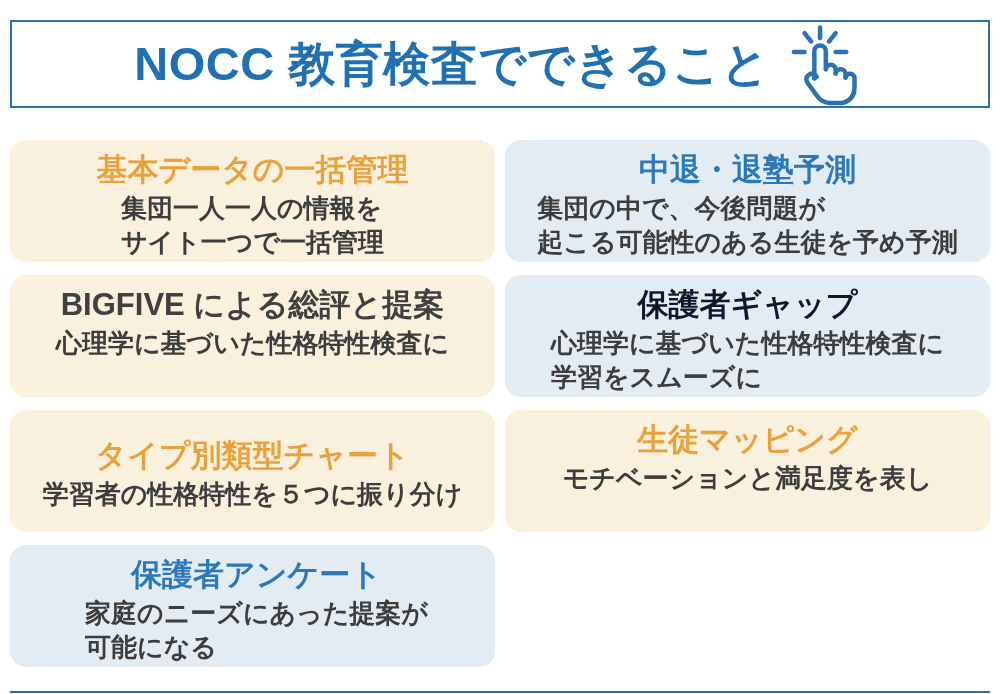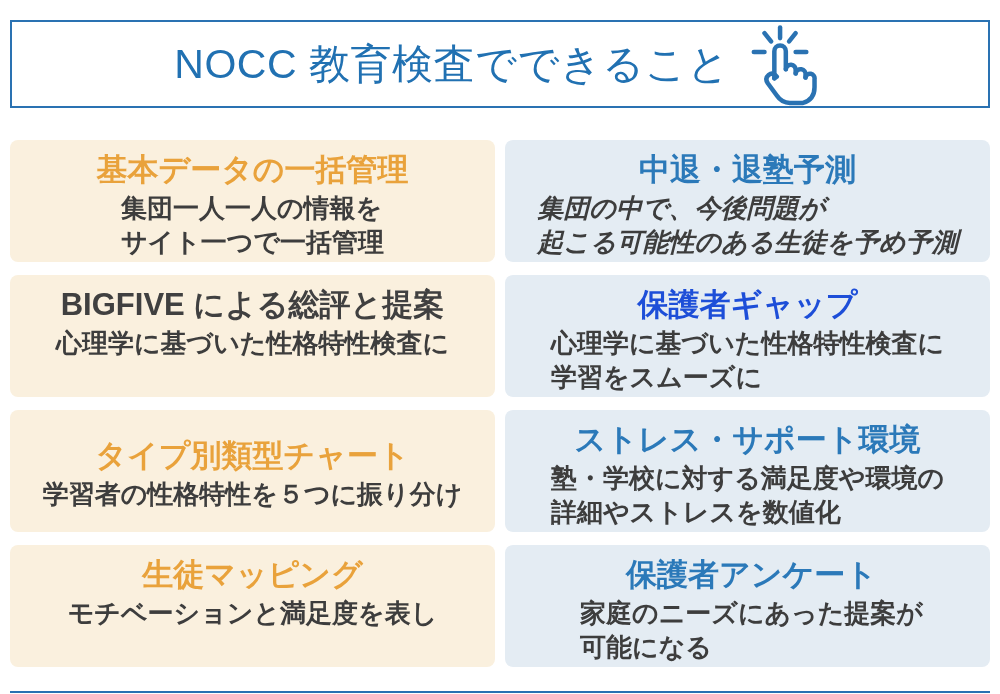--- a/index.html
+++ b/index.html
@@ -6,33 +6,33 @@
   body{font-family:"Liberation Sans","DejaVu Sans",sans-serif;}
   .page{position:relative;width:1000px;height:694px;background:#ffffff;overflow:hidden;}
 
   
   .header-box{
     position:absolute;left:10px;right:10px;top:20px;height:84px;
     background:#ffffff;border:2px solid #2a72b2;
     display:flex;align-items:center;justify-content:center;gap:14px;
   }
   .header-title{
-    font-size:41px;font-weight:normal;color:#2171b2;letter-spacing:0.5px;
+    font-size:47px;font-weight:bold;color:#2171b2;letter-spacing:0.5px;
     white-space:nowrap;
   }
   .hand-icon{width:82px;height:82px;flex:0 0 auto;margin-top:4px;}
 
   
   .grid{
     position:absolute;left:10px;top:140px;width:980px;
     display:grid;grid-template-columns:485px 485px;
     column-gap:10px;row-gap:13px;grid-auto-rows:122px;
   }
   .card{
-    border-radius:8px;box-sizing:border-box;
+    border-radius:16px;box-sizing:border-box;
     padding:11px 8px 0 8px;text-align:center;overflow:hidden;
   }
   .card-title{
     font-size:31px;font-weight:bold;line-height:1.25;
     white-space:nowrap;
   }
   .card-body{
     margin-top:2px;font-size:26px;font-weight:bold;color:#3d3d3d;
     line-height:1.3;text-align:center;
   }
@@ -66,37 +66,33 @@
     </svg>
   </div>
 
   <div class="grid" id="feature-grid">
       <div class="card" style="background: rgb(250, 240, 222);">
         <div class="card-title" style="color: rgb(233, 162, 59);">基本データの一括管理</div>
         <div class="card-body" style="color: rgb(61, 61, 61);"><span class="inner"><span>集団一人一人の情報を</span><br><span>サイト一つで一括管理</span></span></div>
       </div>
       <div class="card" style="background: rgb(228, 236, 243);">
         <div class="card-title" style="color: rgb(43, 121, 185);">中退・退塾予測</div>
-        <div class="card-body" style="color: rgb(61, 61, 61); font-style: italic;"><span class="inner"><span>集団の中で、今後問題が</span><br><span>起こる可能性のある生徒を予め予測</span></span></div>
+        <div class="card-body" style="color: rgb(61, 61, 61);"><span class="inner"><span>集団の中で、今後問題が</span><br><span>起こる可能性のある生徒を予め予測</span></span></div>
       </div>
       <div class="card" style="background: rgb(250, 240, 222);">
         <div class="card-title" style="color: #404040;">BIGFIVE による総評と提案</div>
         <div class="card-body" style="color: rgb(61, 61, 61);"><span class="inner"><span>心理学に基づいた性格特性検査に</span><br></span></div>
       </div>
       <div class="card" style="background: rgb(228, 236, 243);">
-        <div class="card-title" style="color: #1d4ed8;">保護者ギャップ</div>
+        <div class="card-title" style="color: #0f172a;">保護者ギャップ</div>
         <div class="card-body" style="color: rgb(61, 61, 61);"><span class="inner"><span>心理学に基づいた性格特性検査に</span><br><span>学習をスムーズに</span></span></div>
       </div>
       <div class="card" style="background: rgb(250, 240, 222);">
         <div class="card-title" style="color: rgb(233, 162, 59); margin-top: 16px;">タイプ別類型チャート</div>
         <div class="card-body" style="color: rgb(61, 61, 61);"><span class="inner"><span>学習者の性格特性を５つに振り分け</span><br></span></div>
-      </div>
-      <div class="card" style="background: rgb(228, 236, 243);">
-        <div class="card-title" style="color: rgb(43, 121, 185);">ストレス・サポート環境</div>
-        <div class="card-body" style="color: rgb(61, 61, 61);"><span class="inner"><span>塾・学校に対する満足度や環境の</span><br><span>詳細やストレスを数値化</span></span></div>
       </div>
       <div class="card" style="background: rgb(250, 240, 222);">
         <div class="card-title" style="color: rgb(233, 162, 59);">生徒マッピング</div>
         <div class="card-body" style="color: rgb(61, 61, 61);"><span class="inner"><span>モチベーションと満足度を表し</span><br></span></div>
       </div>
       <div class="card" style="background: rgb(228, 236, 243); padding-left: 16px;">
         <div class="card-title" style="color: rgb(43, 121, 185);">保護者アンケート</div>
         <div class="card-body" style="color: rgb(61, 61, 61);"><span class="inner"><span>家庭のニーズにあった提案が</span><br><span>可能になる</span></span></div>
       </div>
     </div>

